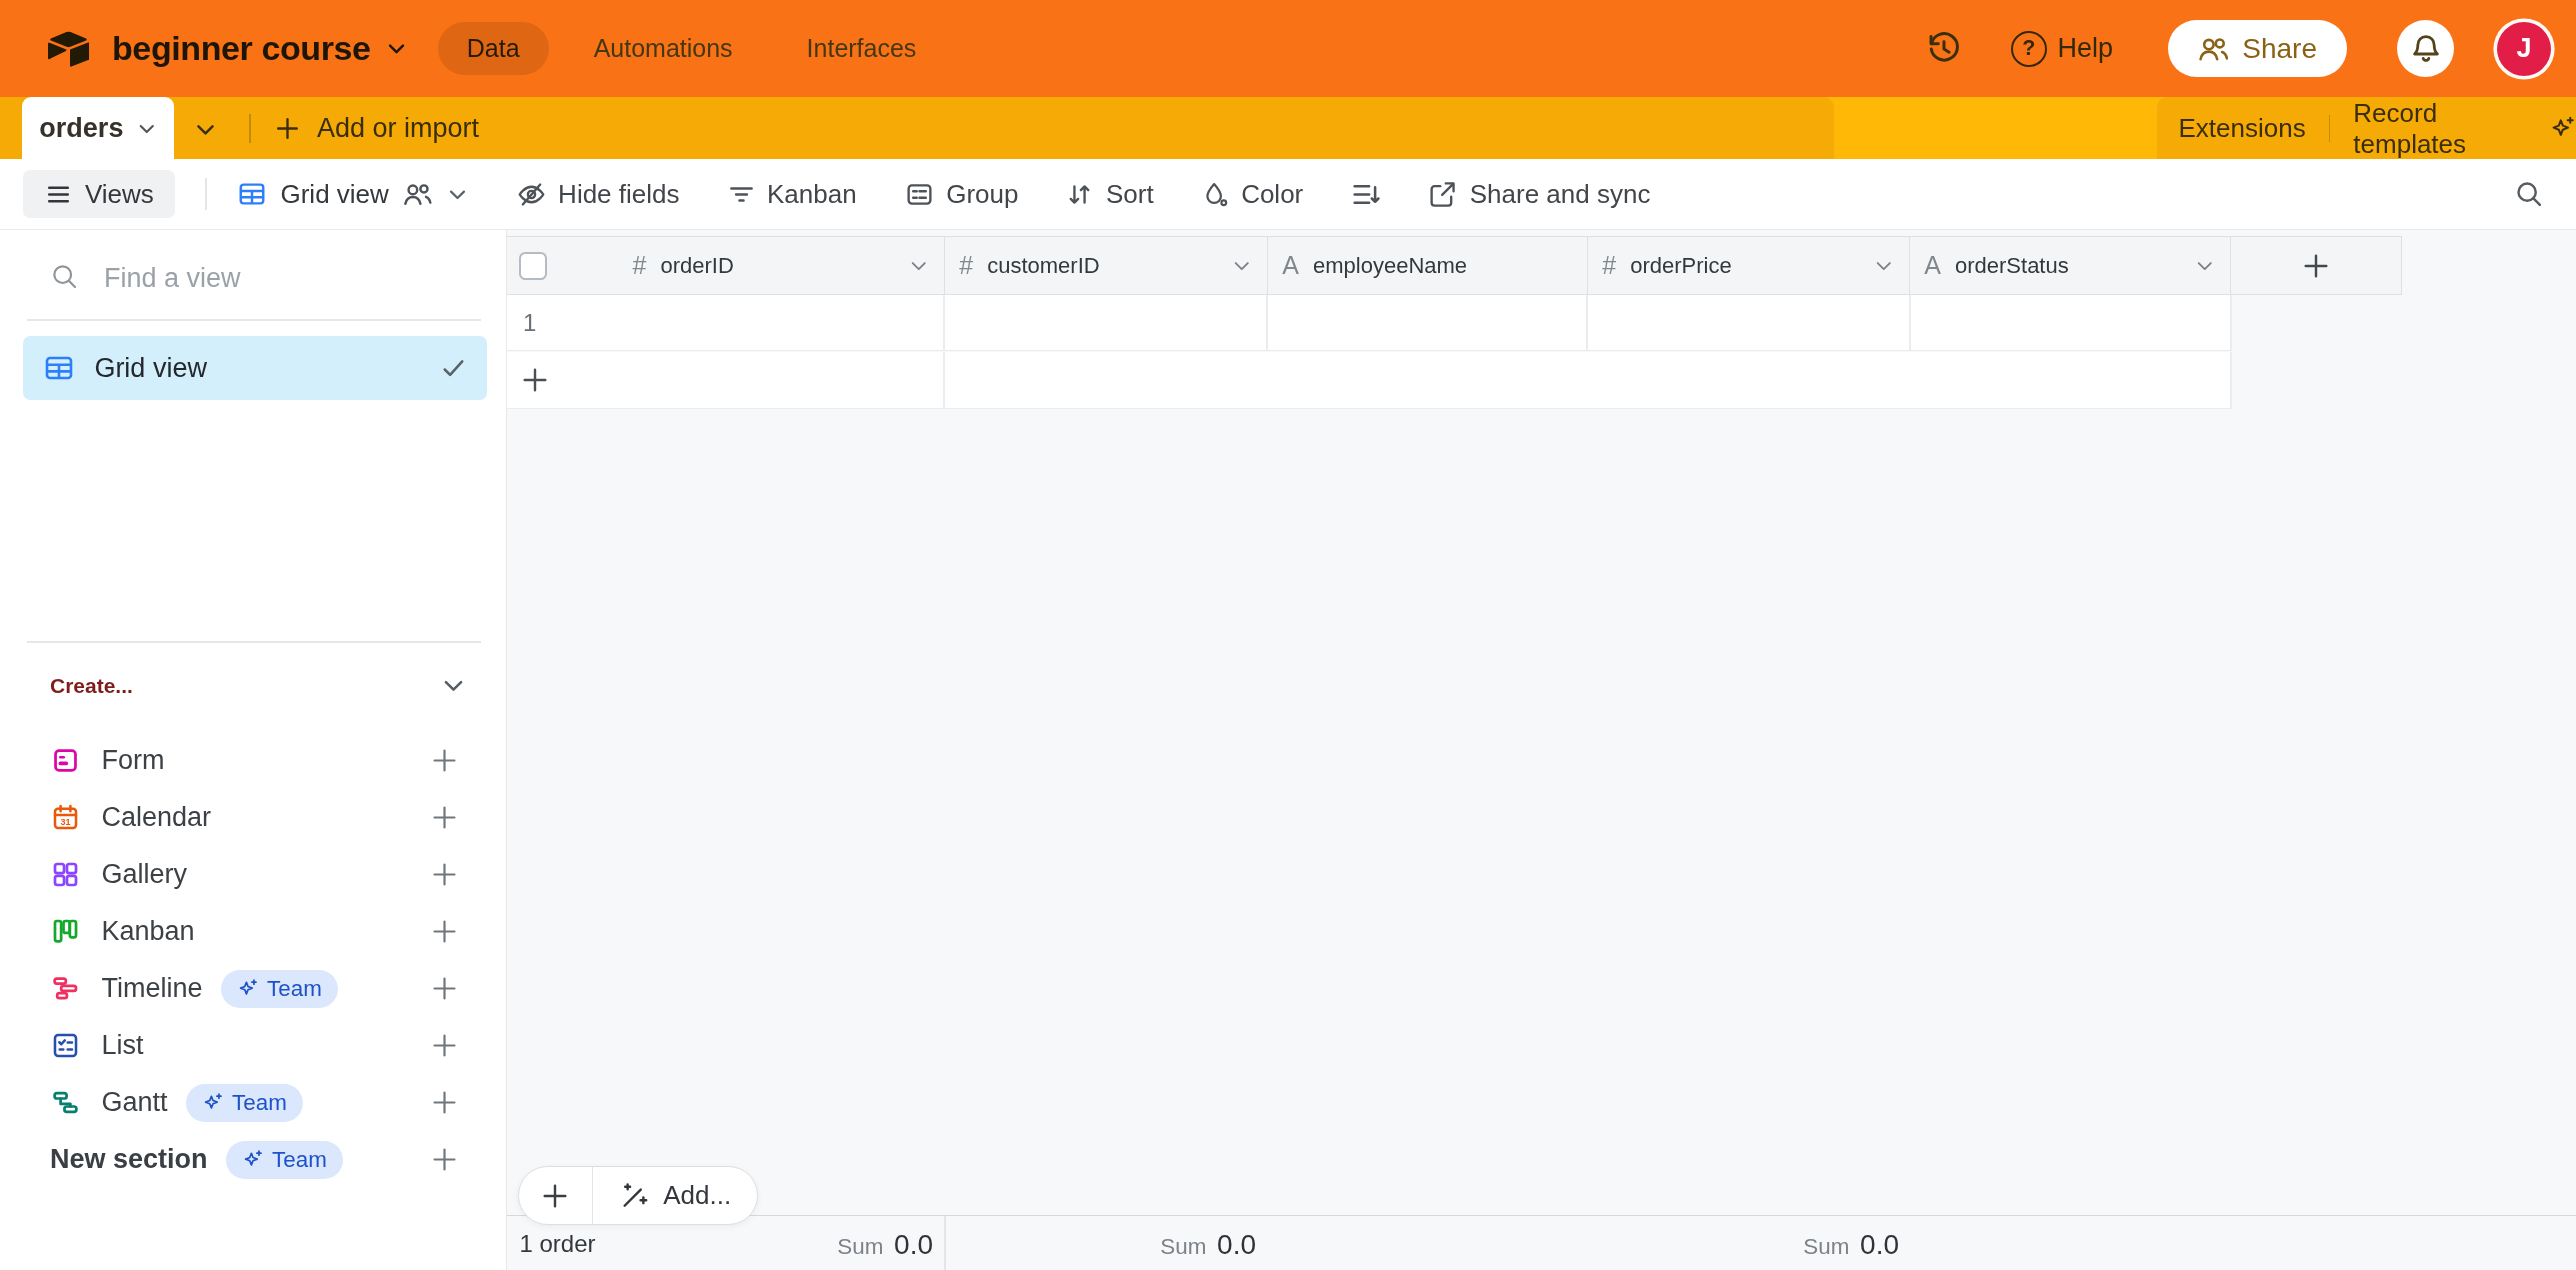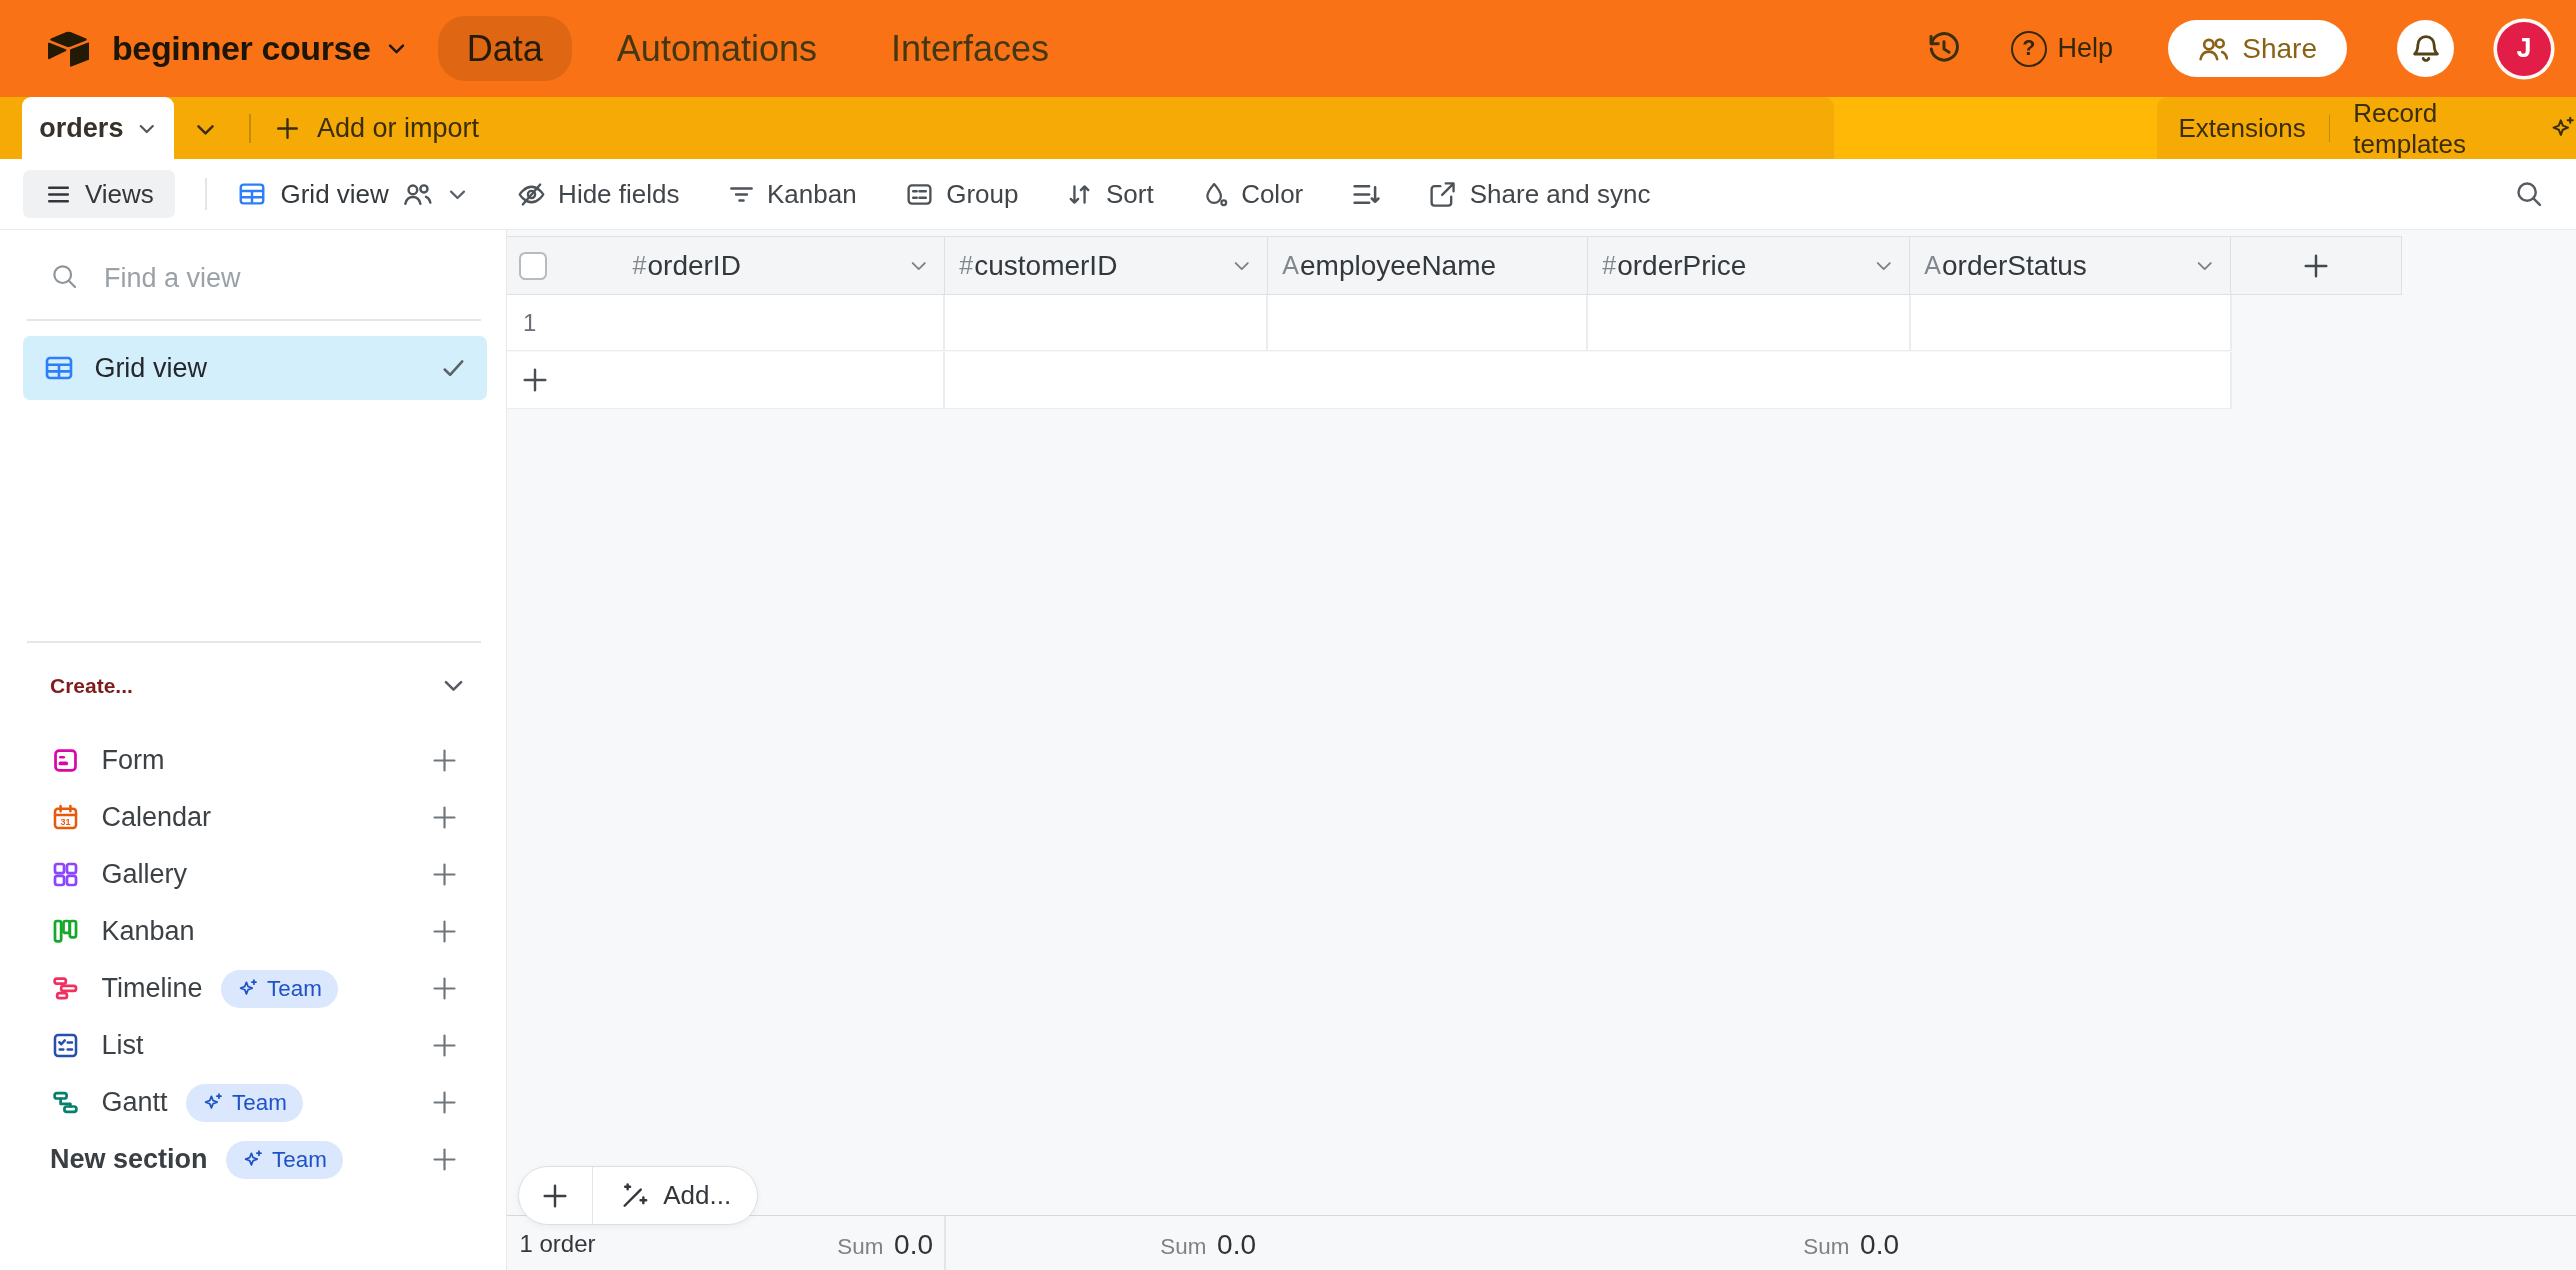--- a/index.html
+++ b/index.html
@@ -7,21 +7,21 @@
        font-family:"Liberation Sans",sans-serif;background:#fff;-webkit-font-smoothing:antialiased;}
   svg{display:block;}
 
   
   .topbar{position:absolute;left:0;top:0;width:2576px;height:97px;background:#f97316;
           display:flex;align-items:center;}
   .logo{margin-left:48px;}
   .workspace{display:flex;align-items:center;gap:14.3px;margin-left:23px;cursor:pointer;}
   .workspace-name{font-size:34px;font-weight:700;color:#1d1607;letter-spacing:-0.4px;}
   .navtabs{display:flex;align-items:center;margin-left:30px;gap:16px;}
-  .navtab{font-size:36px;color:#453712;padding:11.6px 29px;border-radius:27px;cursor:pointer;}
+  .navtab{font-size:25px;color:#453712;padding:11.6px 29px;border-radius:27px;cursor:pointer;}
   .navtab.active{background:rgba(0,0,0,0.10);color:#241c06;font-weight:500;}
   .topbar-right{margin-left:auto;display:flex;align-items:center;margin-right:25px;}
   .hist-btn{color:#3a2e0b;margin-right:50px;cursor:pointer;}
   .help-group{display:flex;align-items:center;gap:10.7px;color:#332808;margin-right:55px;cursor:pointer;}
   .help-circle{width:32px;height:32px;border:2.3px solid #332808;border-radius:50%;
                display:flex;align-items:center;justify-content:center;font-size:21.5px;font-weight:600;}
   .help-circle::before{content:"?";}
   .help-label{font-size:27px;}
   .share-pill{height:57px;border-radius:29px;background:#fff;display:flex;align-items:center;
               gap:14.3px;padding:0 30px;color:#8a6215;margin-right:50px;cursor:pointer;border:none;}
@@ -90,21 +90,21 @@
               display:flex;align-items:center;gap:9px;padding:0 16px;}
   .team-badge-label{font-size:22.4px;font-weight:500;}
   .citem-plus{margin-left:auto;color:#6f767c;cursor:pointer;}
 
   
   .gridpane{position:absolute;top:230px;left:507px;right:0;bottom:0;background:#f7f8f9;}
   .ghead{position:absolute;left:0;top:6.3px;height:59px;display:flex;box-sizing:border-box;}
   .hcell{background:#f4f5f6;border-top:1.8px solid #dde1e4;border-bottom:1.8px solid #dde1e4;
          border-right:1.8px solid #dde1e4;box-sizing:border-box;display:flex;align-items:center;height:59px;}
   .hcell .type-glyph{font-size:25px;color:#81888d;}
-  .hcell .fname{font-size:28px;color:#33383c;margin-left:1px;}
+  .hcell .fname{font-size:22px;color:#33383c;margin-left:14px;}
   .hchev{margin-left:auto;margin-right:14.3px;color:#7c8287;cursor:pointer;}
   .hc1{width:438px;padding-left:11.6px;}
   .hc1 .namegroup{margin-left:86px;display:flex;align-items:center;}
   .hcheckbox{width:24px;height:24px;border:2.1px solid #b4bbc1;border-radius:6.3px;background:#fff;cursor:pointer;}
   .hc2{width:323px;padding-left:14.3px;}
   .hc3{width:320px;padding-left:14.3px;}
   .hc4{width:322px;padding-left:14.3px;}
   .hc5{width:321px;padding-left:14.3px;}
   .hcplus{width:171px;justify-content:center;color:#43484d;cursor:pointer;}
   .namegroup{display:flex;align-items:center;}

